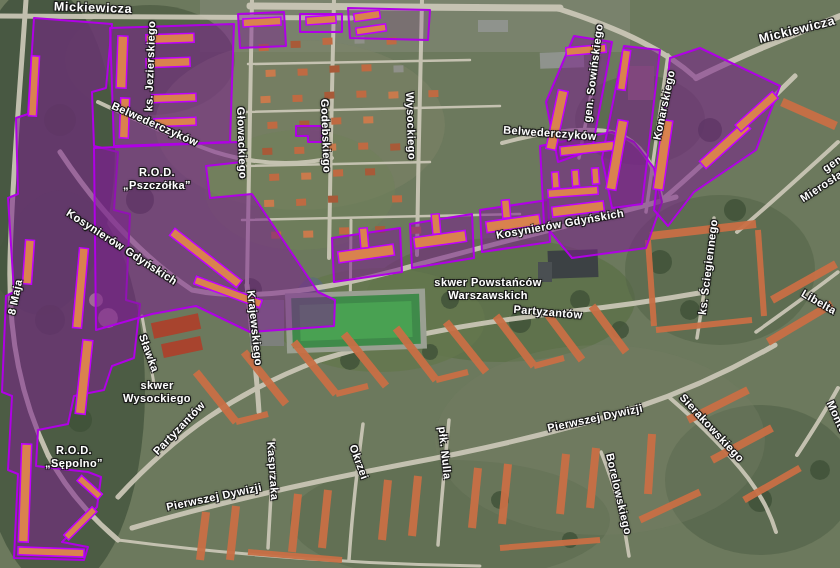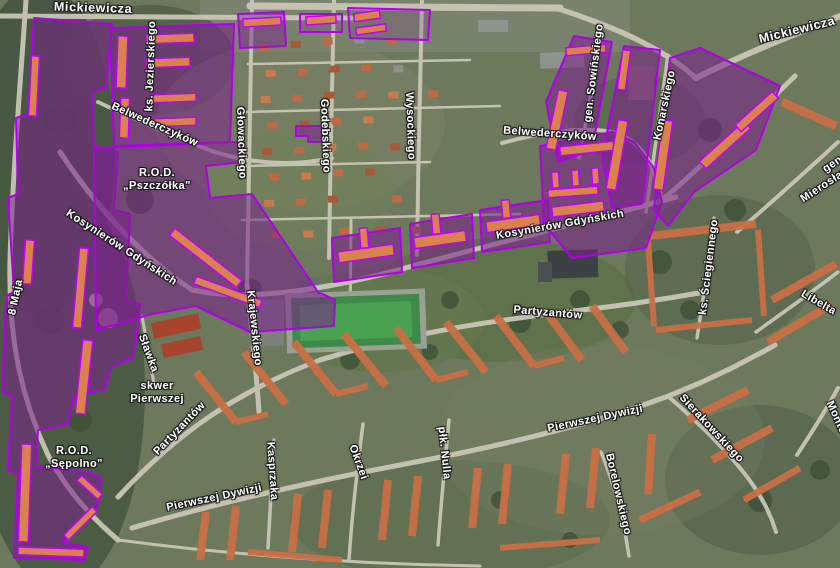--- a/index.html
+++ b/index.html
@@ -262,25 +262,27 @@
   <div class="map-label" style="left:242px;top:143px;--r:88deg">Głowackiego</div>
   <div class="map-label" style="left:326px;top:136px;--r:88deg">Godebskiego</div>
   <div class="map-label" style="left:411px;top:126px;--r:88deg">Wysockiego</div>
   <div class="map-label" style="left:593px;top:73px;--r:-83deg">gen. Sowińskiego</div>
   <div class="map-label" style="left:664px;top:105px;--r:-78deg">Konarskiego</div>
   <div class="map-label" style="left:157px;top:178px;--r:0deg">R.O.D.
 „Pszczółka”</div>
   <div class="map-label" style="left:122px;top:247px;--r:33deg">Kosynierów Gdyńskich</div>
   <div class="map-label" style="left:560px;top:224px;--r:-10deg">Kosynierów Gdyńskich</div>
   <div class="map-label" style="left:255px;top:328px;--r:84deg">Krajewskiego</div>
+  <div class="map-label" style="left:488px;top:288px;--r:0deg">skwer Powstańców
+Warszawskich</div>
   <div class="map-label" style="left:179px;top:428px;--r:-46deg">Partyzantów</div>
   <div class="map-label" style="left:548px;top:312px;--r:5deg">Partyzantów</div>
   <div class="map-label" style="left:149px;top:353px;--r:70deg">Sławka</div>
   <div class="map-label" style="left:157px;top:391px;--r:0deg">skwer
-Pierwszej</div>
+Wysockiego</div>
   <div class="map-label" style="left:74px;top:456px;--r:0deg">R.O.D.
 „Sępolno”</div>
   <div class="map-label" style="left:214px;top:497px;--r:-12deg">Pierwszej Dywizji</div>
   <div class="map-label" style="left:595px;top:418px;--r:-12deg">Pierwszej Dywizji</div>
   <div class="map-label" style="left:273px;top:471px;--r:86deg">Kasprzaka</div>
   <div class="map-label" style="left:359px;top:462px;--r:70deg">Okrzei</div>
   <div class="map-label" style="left:445px;top:453px;--r:84deg">płk. Nulla</div>
   <div class="map-label" style="left:619px;top:494px;--r:77deg">Borelowskiego</div>
   <div class="map-label" style="left:712px;top:428px;--r:47deg">Sierakowskiego</div>
   <div class="map-label" style="left:708px;top:267px;--r:-83deg">ks. Ściegiennego</div>

